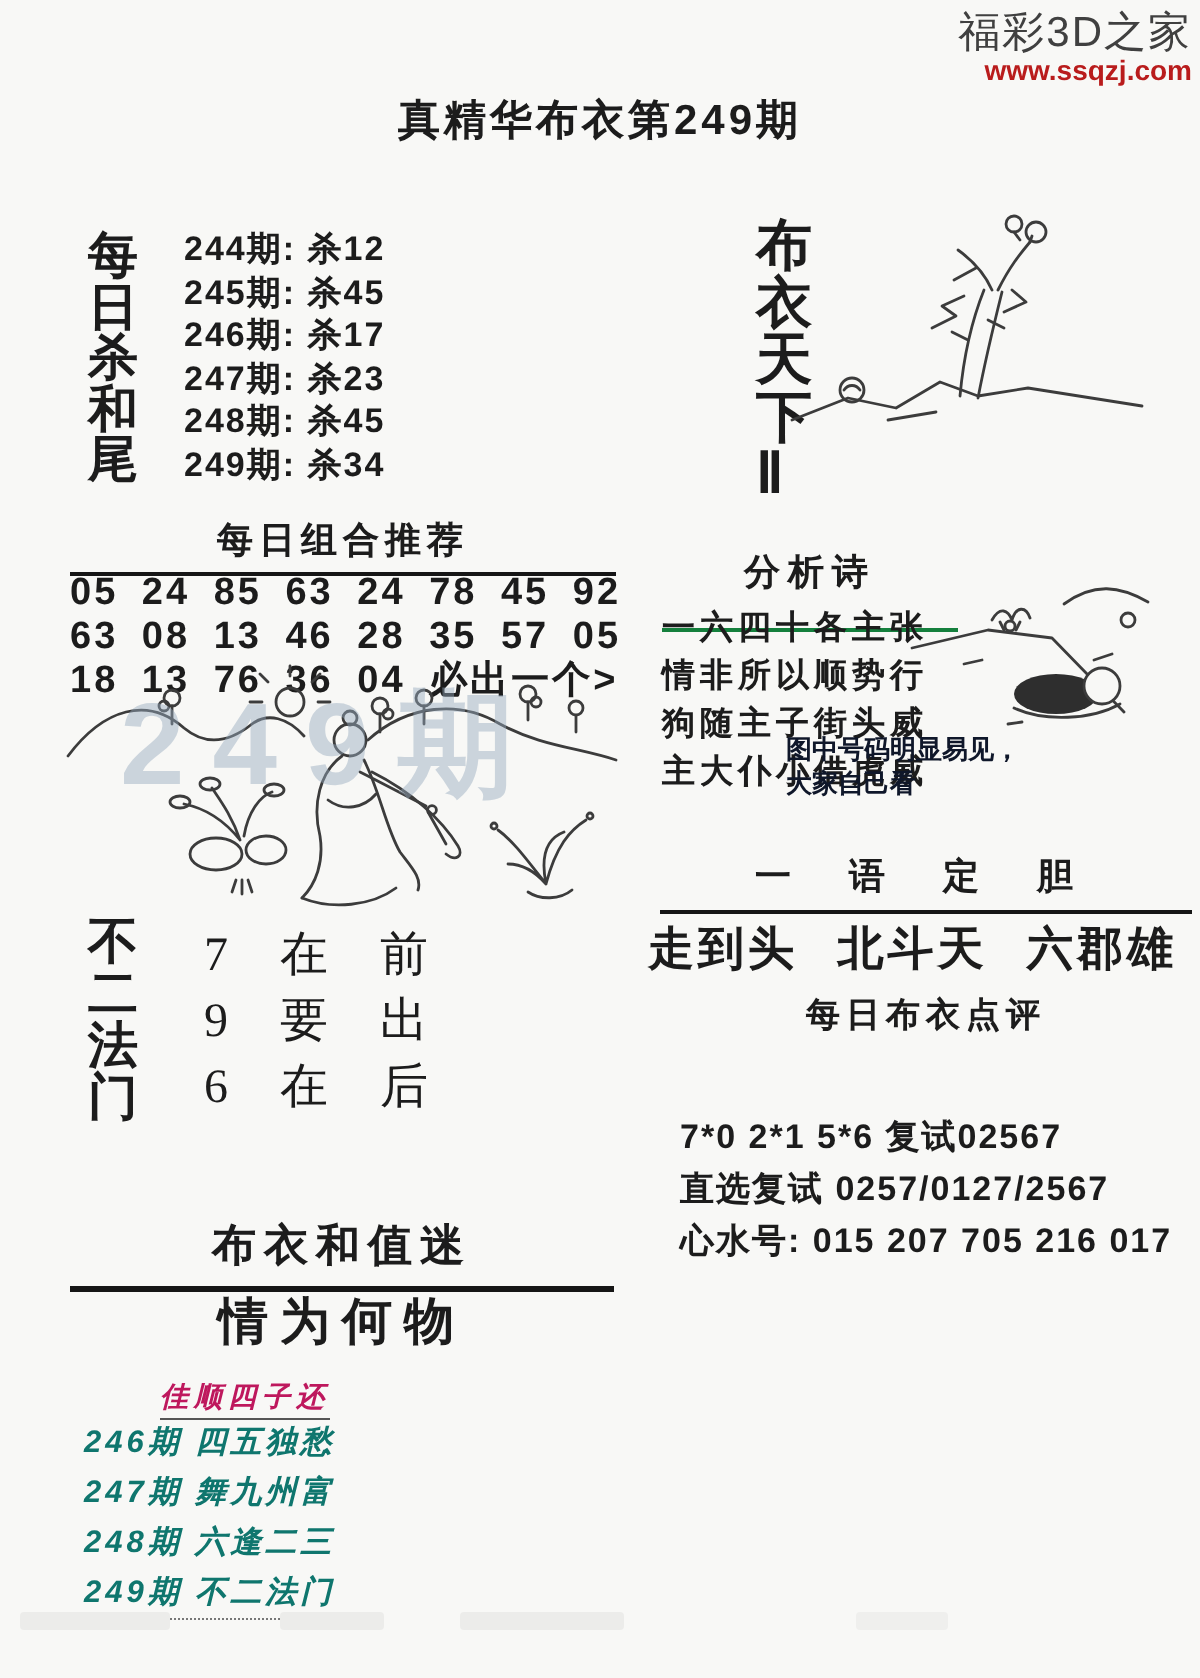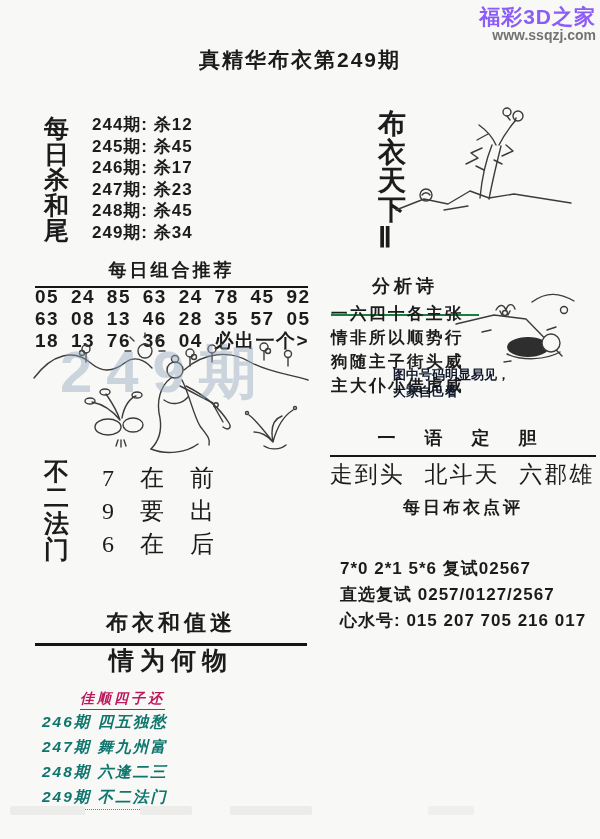--- a/index.html
+++ b/index.html
@@ -1,22 +1,22 @@
 <!DOCTYPE html>
 <html><head>
 <meta charset="utf-8">
 <style>
   html,body{margin:0;padding:0;}
   body{font-family:"Liberation Sans", sans-serif; background:#ffffff;}
   #page{position:relative;width:600px;height:839px;background:#f8f8f6;overflow:hidden;color:#1c1c1c;}
 
   
   .logo{position:absolute;right:4px;top:6px;text-align:right;line-height:1.05;}
-  .logo .brand{font-size:21px;font-weight:700;color:#8b5cf6;letter-spacing:1px;}
-  .logo .url{font-size:14px;font-weight:700;color:#737373;}
+  .logo .brand{font-size:21px;font-weight:400;color:#404040;letter-spacing:1px;}
+  .logo .url{font-size:14px;font-weight:700;color:#b91c1c;}
   .title{position:absolute;left:0;top:46px;width:600px;text-align:center;font-size:21px;font-weight:800;letter-spacing:2px;}
 
   
   .vlabel{position:absolute;font-weight:800;word-break:break-all;}
   .v-kill{left:44px;top:116px;width:30px;font-size:25px;line-height:25.5px;}
   .v-ant{left:44px;top:458px;width:30px;font-size:25px;line-height:26px;}
   .v-tianxia{left:336px;top:110px;width:34px;font-size:28px;line-height:28.5px;font-family:"Liberation Serif",serif;margin-left:42px;}
 
   
   .kill-rows{position:absolute;left:92px;top:114px;font-size:17px;font-weight:800;line-height:21.5px;letter-spacing:1px;}
@@ -31,21 +31,21 @@
   .fc-rows{position:absolute;left:42px;top:709px;font-size:15.5px;font-weight:700;font-style:italic;color:#0f766e;line-height:25px;letter-spacing:2px;}
   .fc-rows .r:last-child{border-bottom:1px dotted #777;}
 
   
   .tree-wrap{position:absolute;left:388px;top:100px;width:190px;height:145px;}
   .poem-head{position:absolute;left:331px;top:274px;width:148px;text-align:center;font-size:18px;font-weight:800;letter-spacing:4px;padding-bottom:16px;border-bottom:2px solid #15803d;}
   .poem-lines{position:absolute;left:331px;top:302px;font-size:16.5px;font-weight:700;font-family:"Liberation Serif",serif;line-height:24px;letter-spacing:2.5px;white-space:nowrap;}
   .sketch-wrap{position:absolute;left:452px;top:284px;width:128px;height:80px;}
   .sketch-caption{position:absolute;left:393px;top:366px;font-size:13px;font-weight:800;line-height:17px;color:#0f172a;}
   .dingdan-head{position:absolute;left:330px;top:426px;width:266px;text-align:center;font-size:18px;font-weight:800;letter-spacing:12px;padding-bottom:5px;border-bottom:2.5px solid #161616;}
-  .dingdan-text{position:absolute;left:324px;top:459px;width:276px;text-align:center;font-size:23px;font-weight:400;font-family:"Liberation Serif",serif;letter-spacing:2px;word-spacing:12px;white-space:nowrap;}
+  .dingdan-text{position:absolute;left:324px;top:459px;width:276px;font-size:23px;font-weight:700;font-family:"Liberation Serif",serif;letter-spacing:2px;word-spacing:12px;white-space:nowrap;}
   .dingdan-sub{position:absolute;left:330px;top:496px;width:266px;text-align:center;font-size:17px;font-weight:800;letter-spacing:3px;}
   .num-lines{position:absolute;left:340px;top:556px;font-size:17px;font-weight:800;line-height:26px;letter-spacing:1px;white-space:nowrap;}
 
   
   .smudge{position:absolute;height:9px;background:#ececea;border-radius:2px;}
   .s1{left:10px;top:806px;width:75px;}
   .s2{left:140px;top:806px;width:52px;}
   .s3{left:230px;top:806px;width:82px;}
   .s5{left:428px;top:806px;width:46px;background:#efefed;}
 

